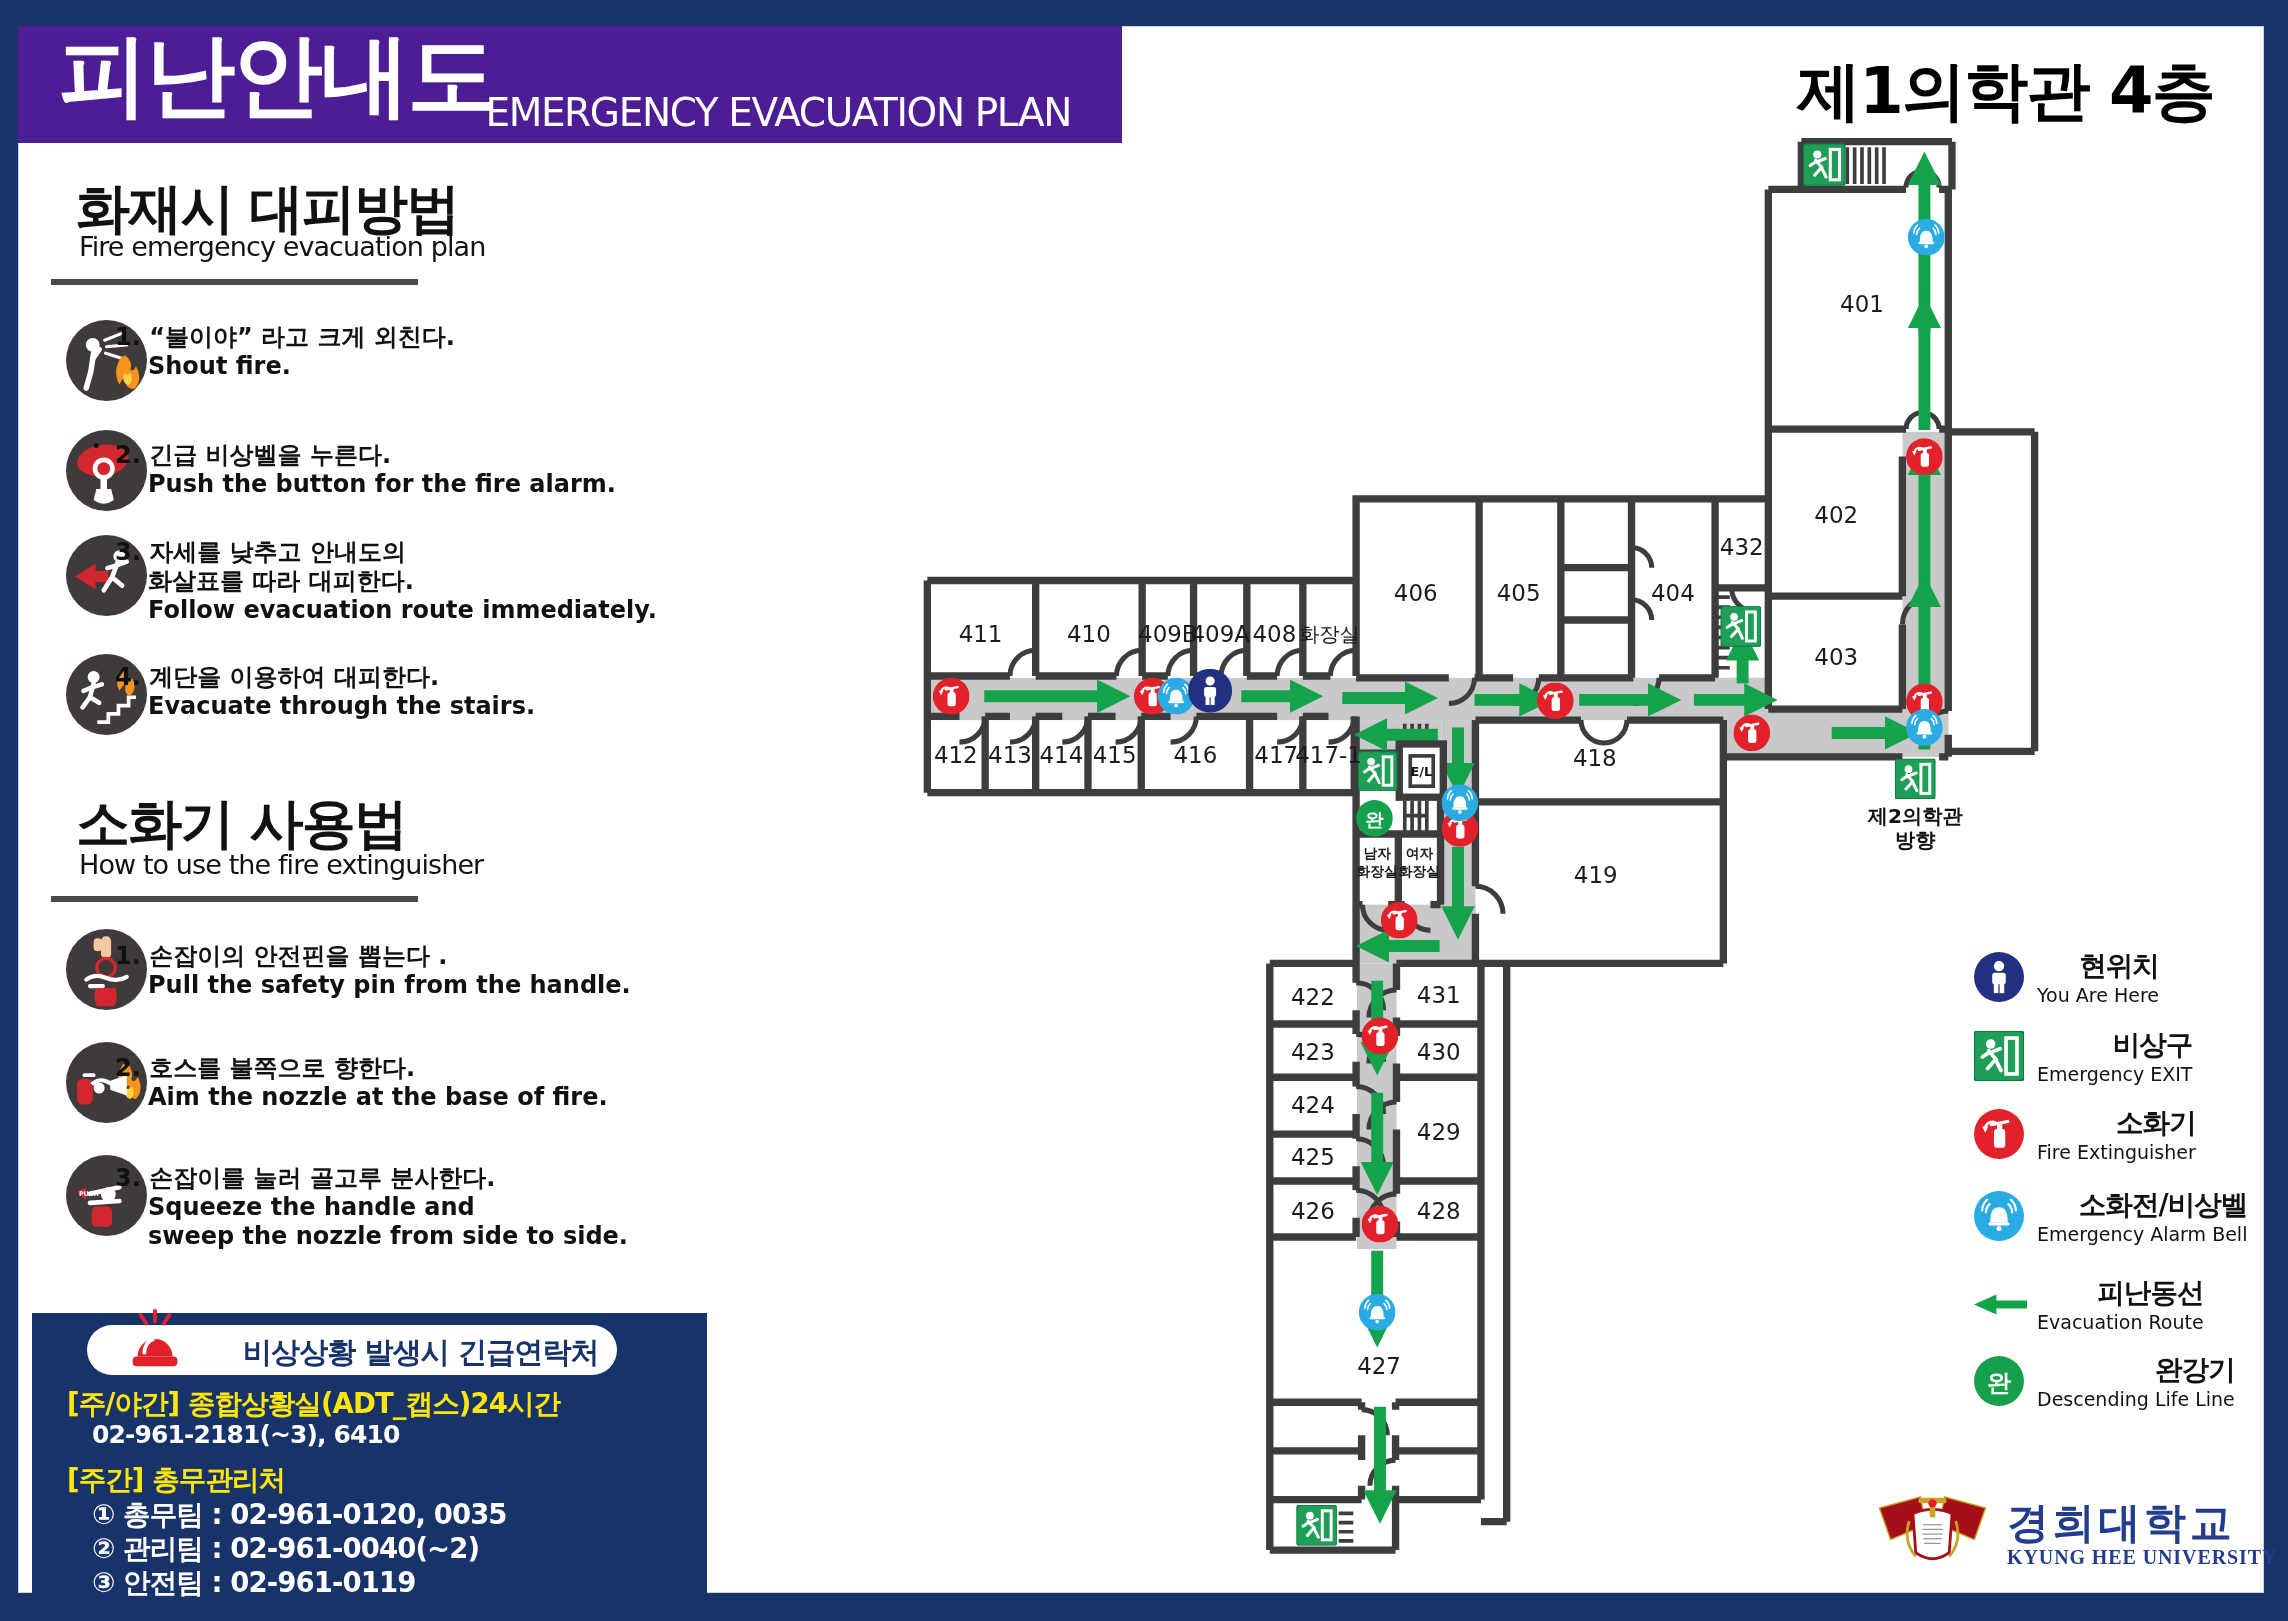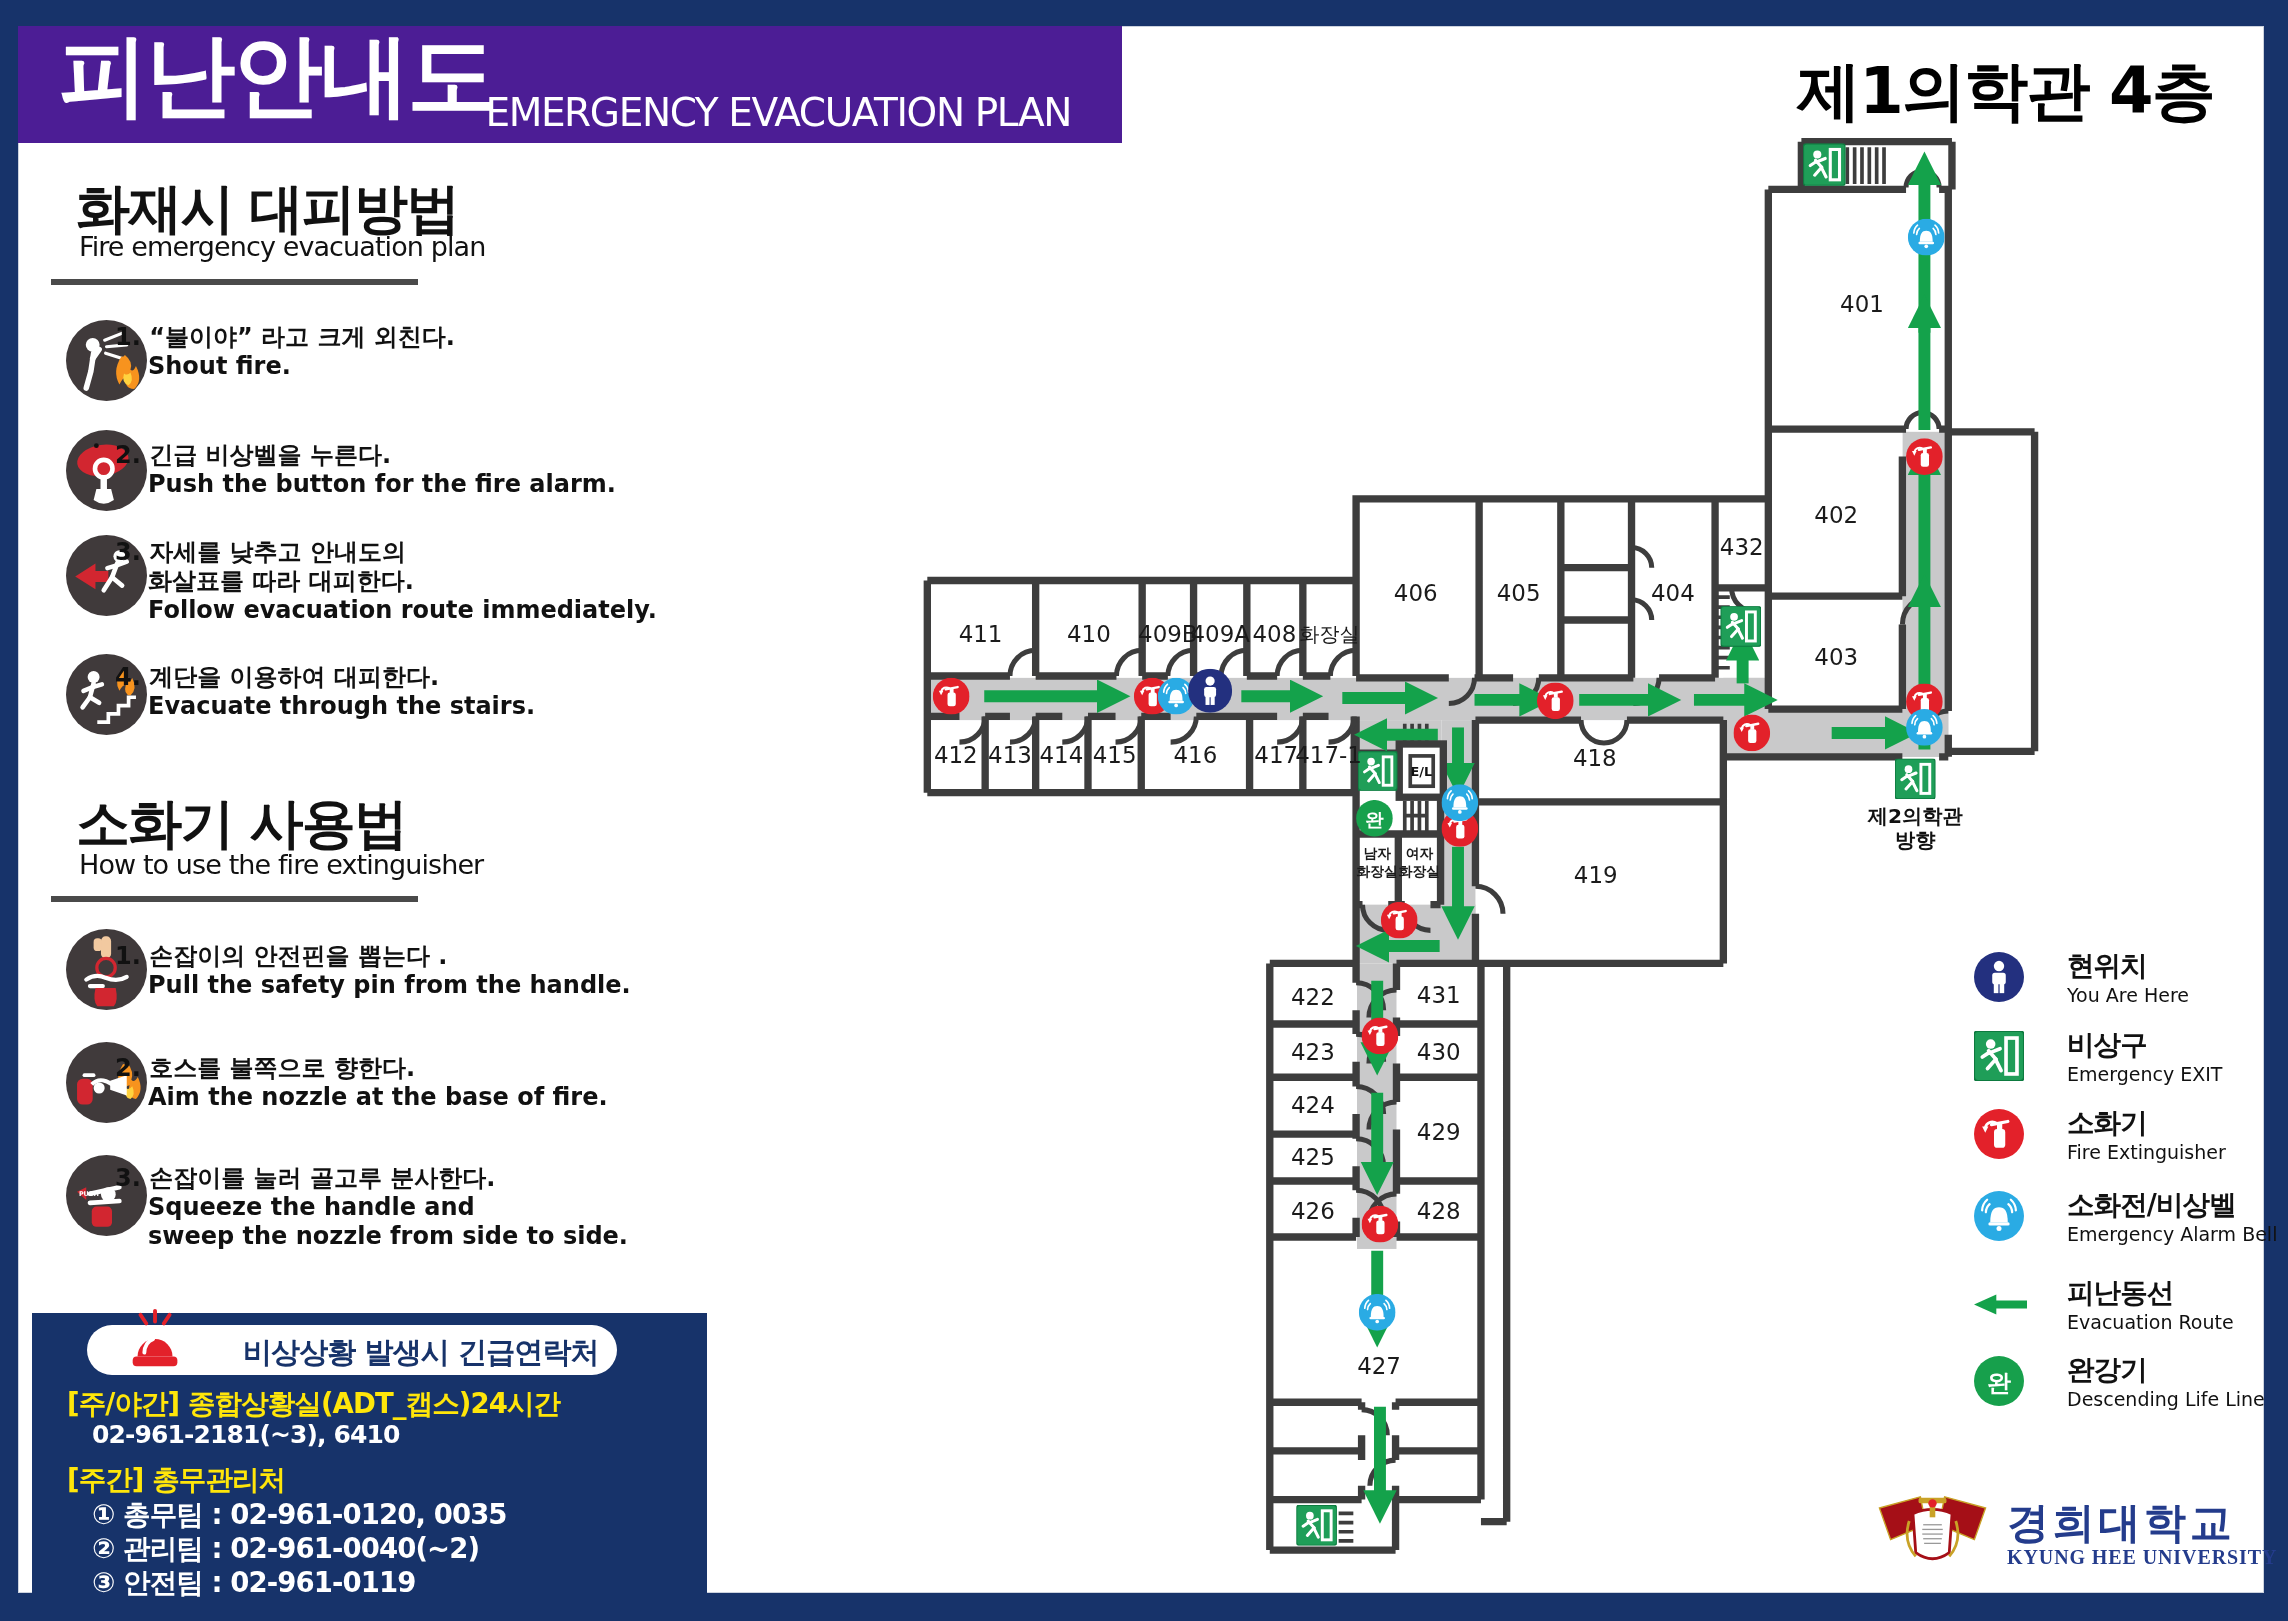--- a/index.html
+++ b/index.html
@@ -19,21 +19,21 @@
   .contact{position:absolute;left:32px;top:1313px;width:675px;height:290px;background:#17336a;}
   .pill{position:absolute;left:55px;top:12px;width:530px;height:50px;background:#fff;border-radius:26px;}
   .pill-txt{position:absolute;left:156px;top:8.3px;font-size:29px;font-weight:800;color:#17336a;letter-spacing:-0.9px;}
   .siren{position:absolute;left:90px;top:-7.3px;}
   .cline{position:absolute;font-weight:800;letter-spacing:-0.9px;white-space:nowrap;}
   .cyellow{color:#ffe60a;font-size:27.5px;}
   .cwhite{color:#ffffff;font-size:27.5px;}
   .cphone{color:#ffffff;font-size:25px;}
   .legend-row{position:absolute;left:1974px;display:flex;align-items:center;}
   .legend-ic{width:57px;display:flex;justify-content:flex-start;}
-  .legend-tx{margin-left:36px;}
+  .legend-tx{margin-left:6px;text-align:right;}
   .legend-ko{font-size:27.5px;font-weight:800;color:#111;letter-spacing:-0.9px;}
   .legend-en{font-size:19px;font-weight:500;color:#111;}
   .logo-ko{position:absolute;left:2007px;top:1495px;font-size:42px;font-weight:800;color:#243c8c;letter-spacing:3.7px;font-family:Liberation Mono, monospace;}
   .logo-en{position:absolute;left:2007px;top:1546px;font-size:20px;font-weight:700;color:#243c8c;font-family:"Liberation Serif",serif;letter-spacing:0.9px;}
   svg text{font-family:"DejaVu Sans",sans-serif;}
   .rlabel{font-size:25px;fill:#1b1b1b;}
   .slabel{font-size:15px;fill:#1b1b1b;font-weight:600;}
   .dlabel{font-size:22px;fill:#111;font-weight:600;}
 </style>
 </head>

